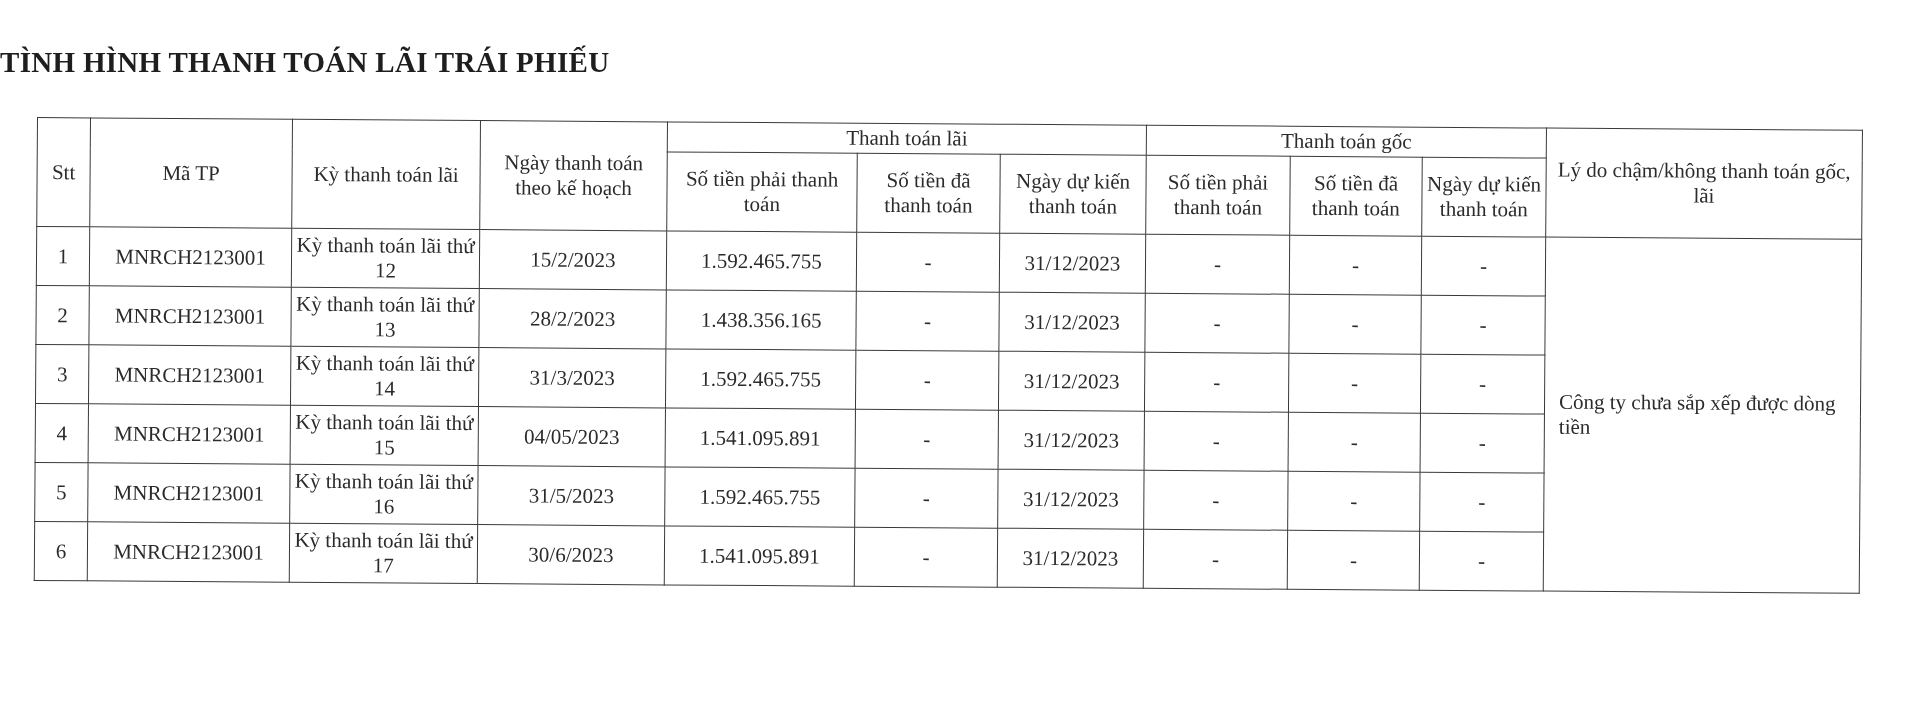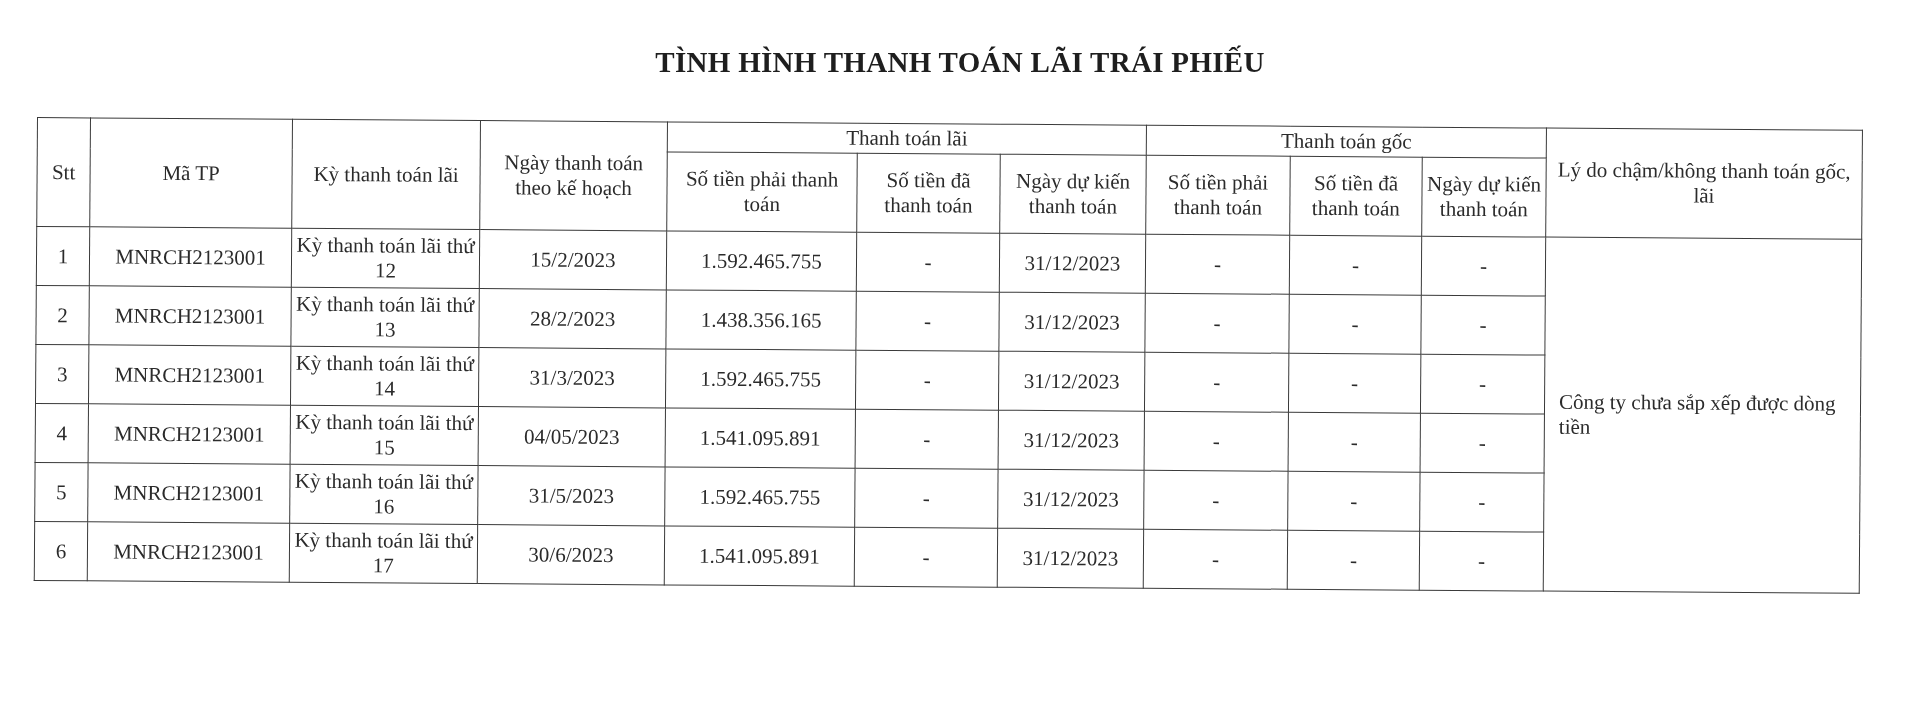--- a/index.html
+++ b/index.html
@@ -13,21 +13,20 @@
     position: relative;
     overflow: hidden;
     font-family: "Liberation Serif", "DejaVu Serif", serif;
     color: #2a2a2a;
   }
   .page-title {
     position: absolute;
     left: 0;
     top: 46px;
     width: 1920px;
-    text-align: center;
     font-weight: bold;
     font-size: 29px;
     letter-spacing: 0.3px;
     color: #1e1e1e;
   }
   .table-wrap {
     position: absolute;
     left: 37px;
     top: 117px;
     transform: rotate(0.4deg);

